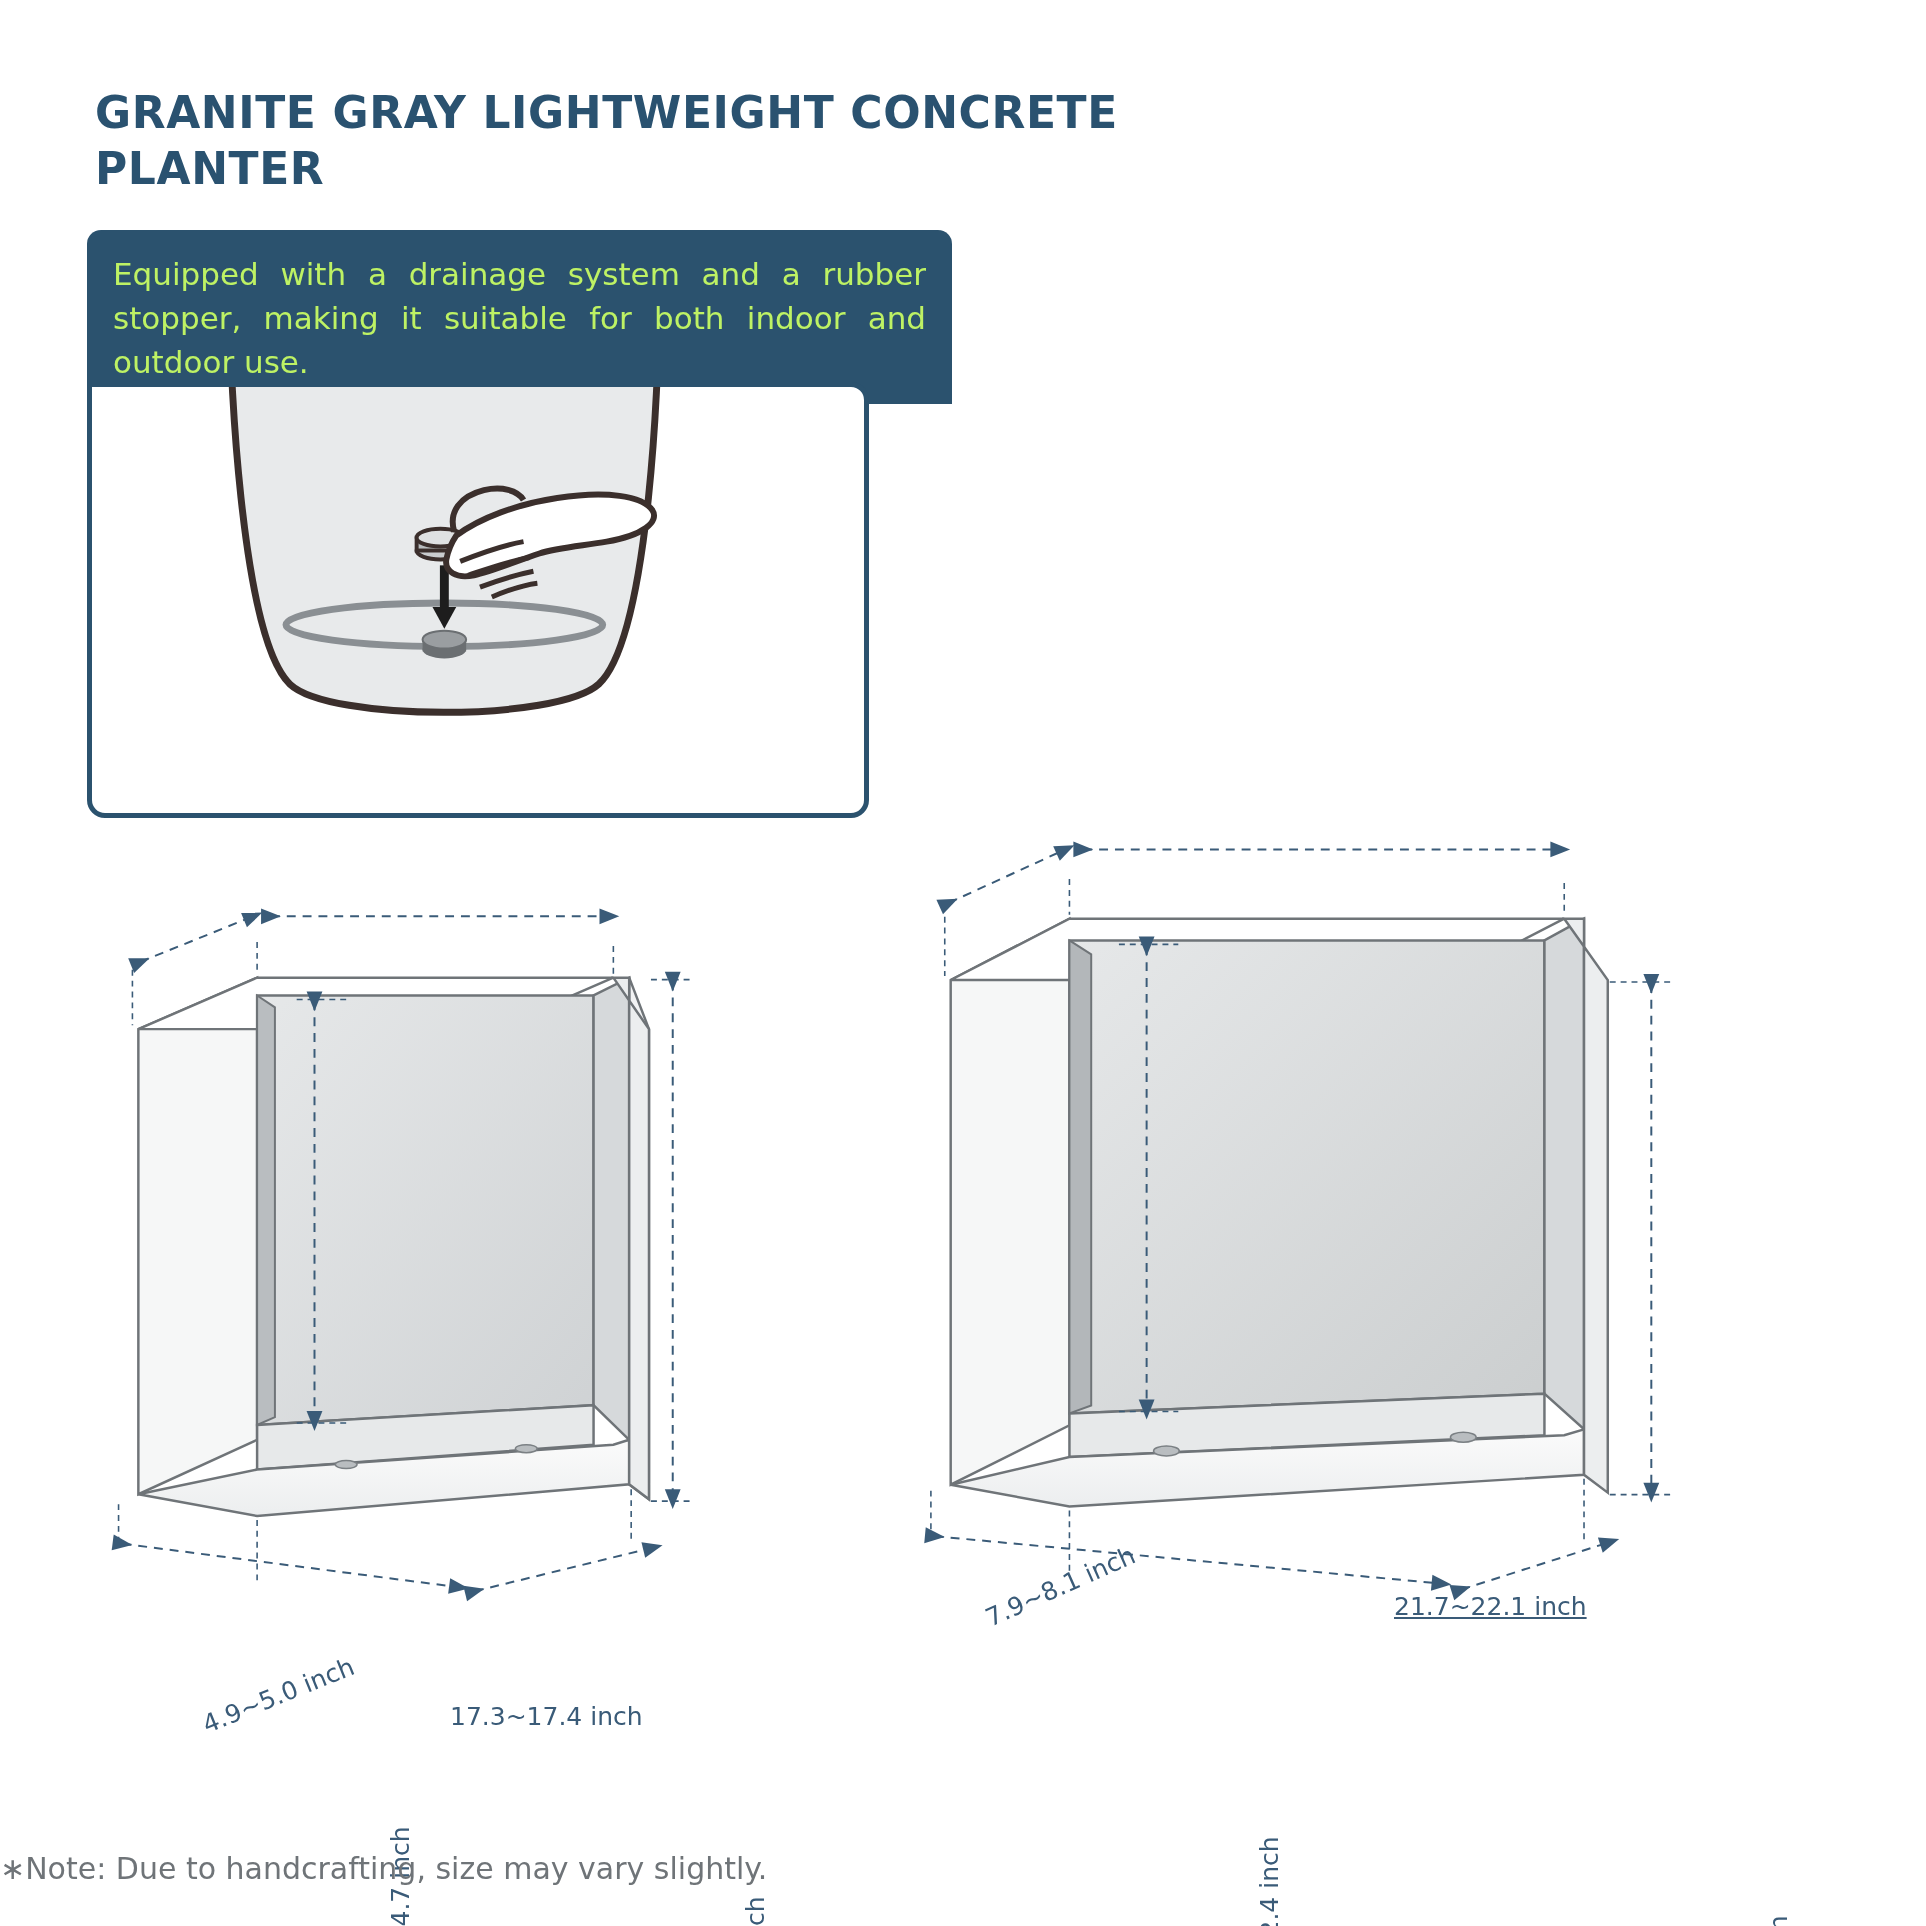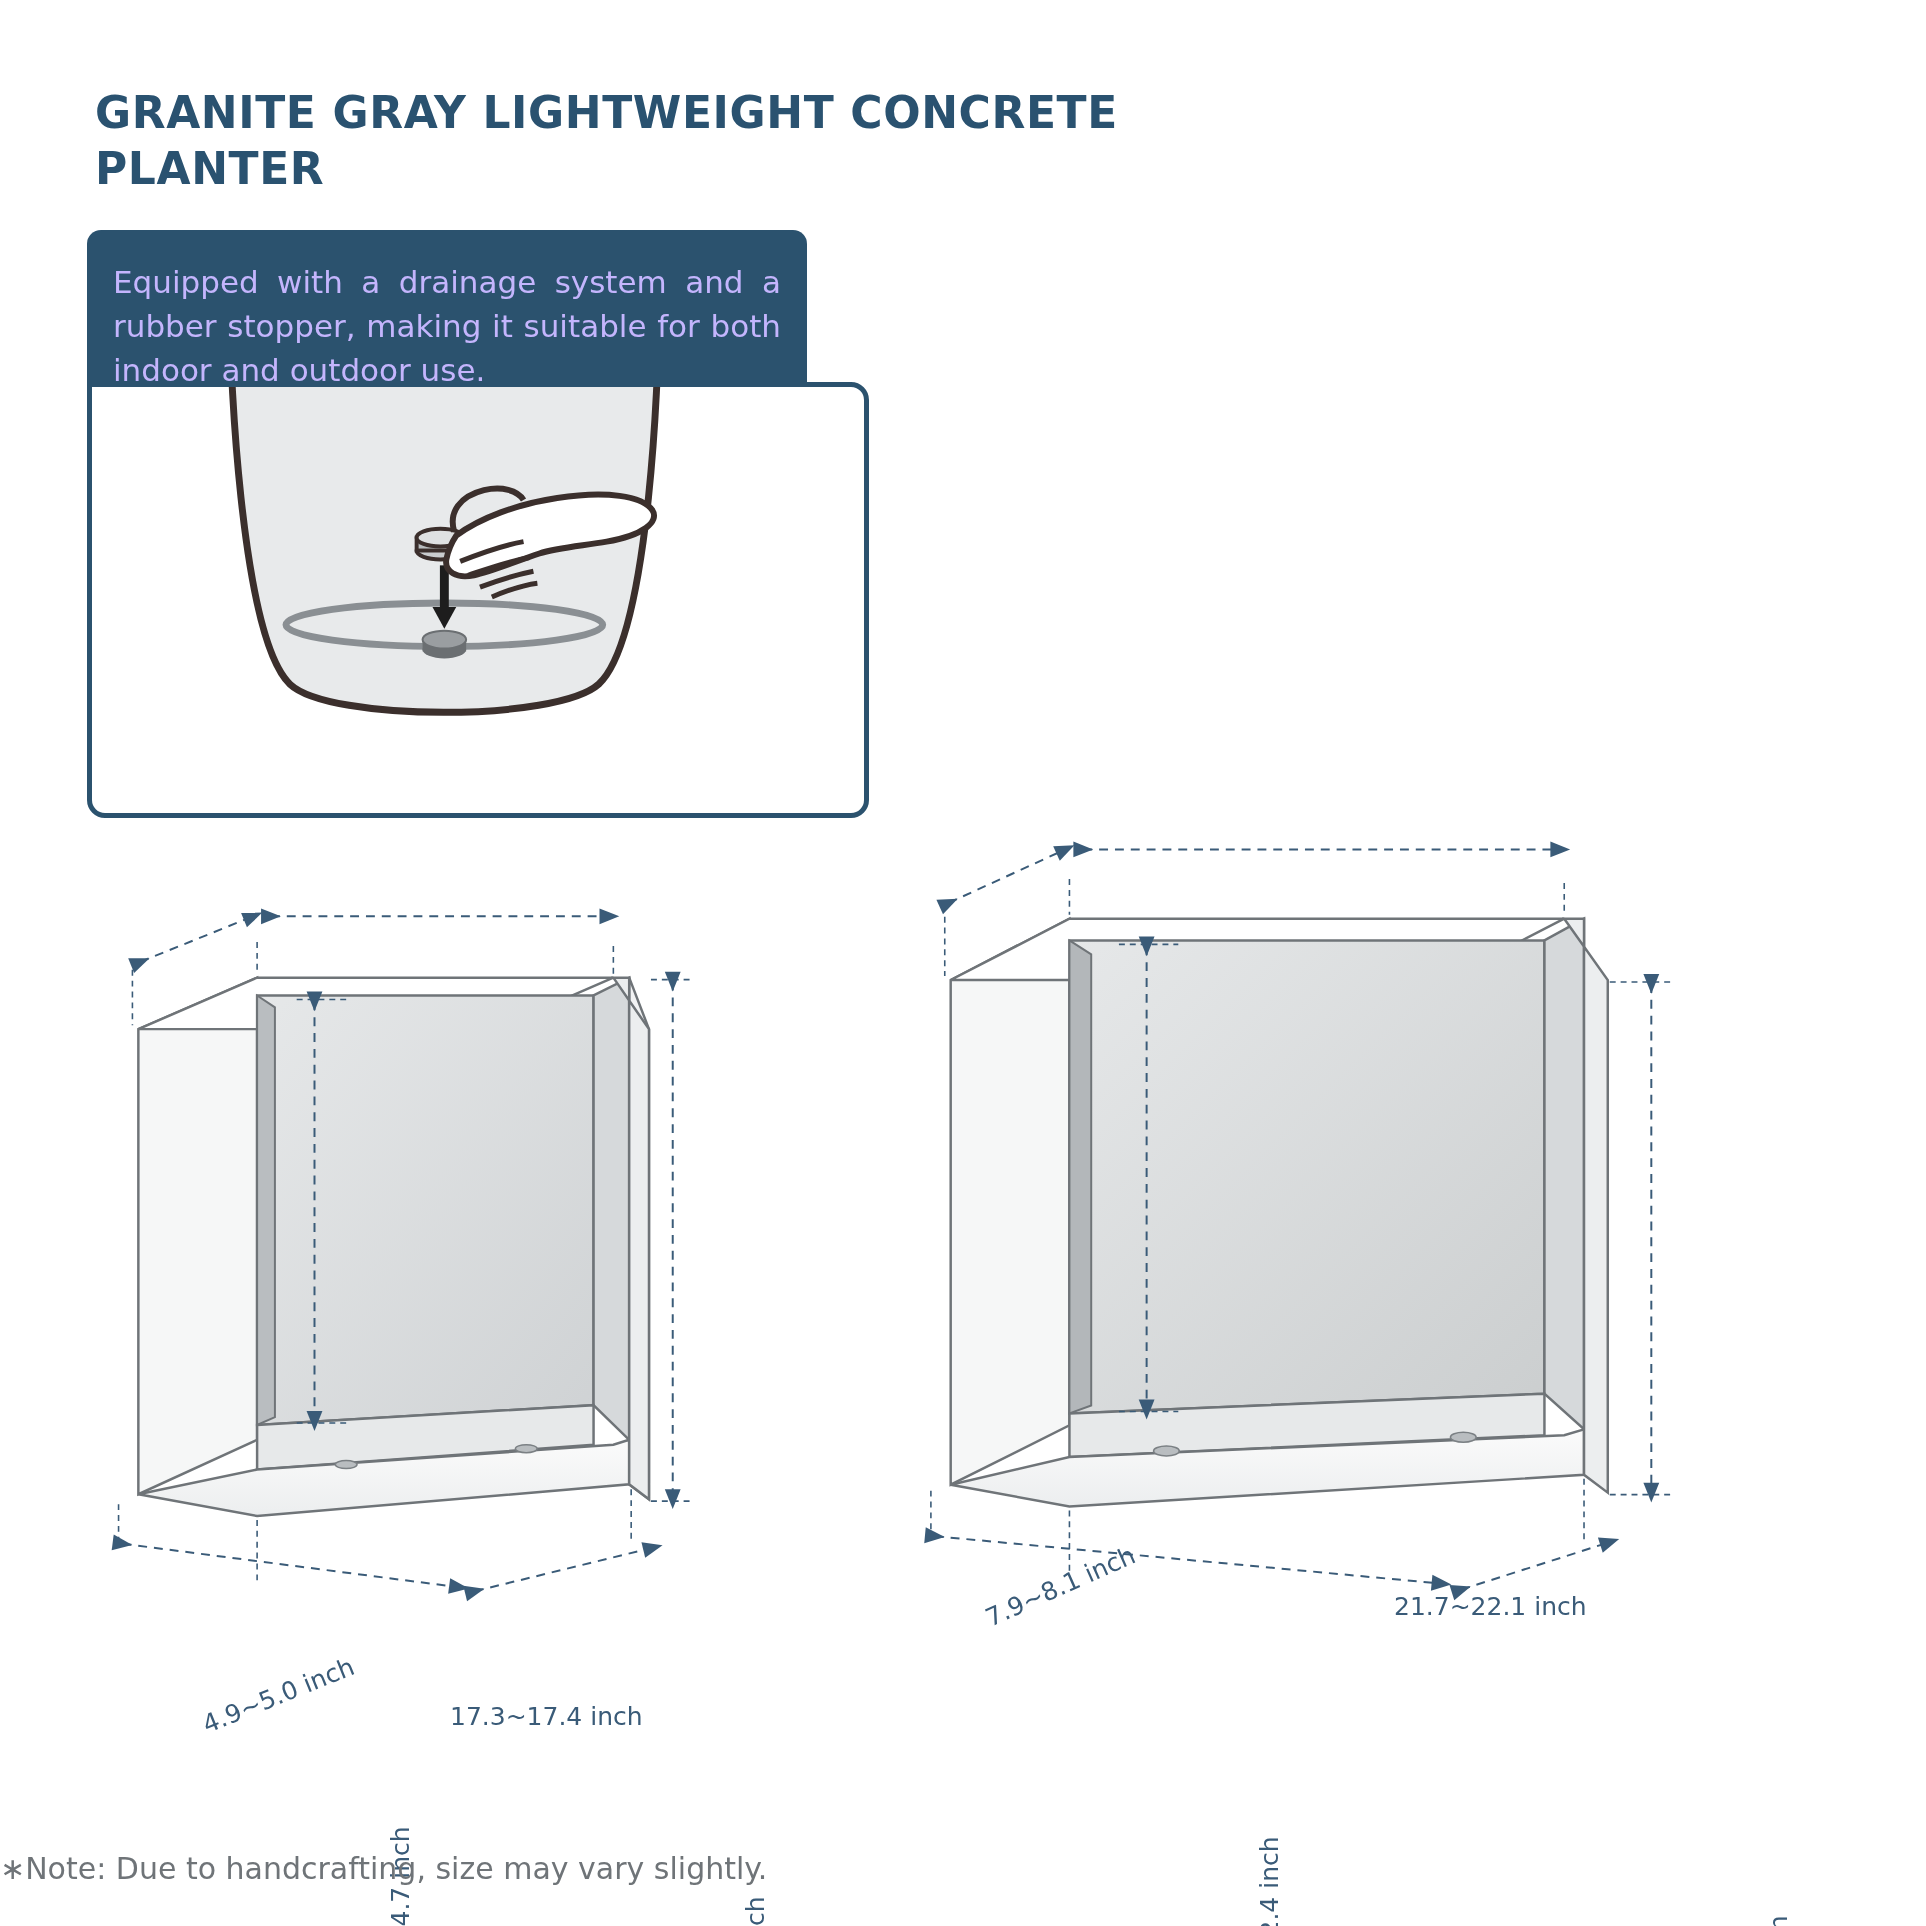--- a/index.html
+++ b/index.html
@@ -27,26 +27,26 @@
     line-height: 1.28;
     letter-spacing: 0.6px;
     text-transform: uppercase;
     margin-top: 37px;
   }
 
   .callout {
     position: absolute;
     left: 87px;
     top: 230px;
-    width: 720px;
+    width: 865px;
     background: #2b526e;
     border-radius: 14px 14px 0 0;
-    padding: 30px 26px 20px 26px;
+    padding: 22px 26px 20px 26px;
     box-sizing: border-box;
-    color: #c4b5fd;
+    color: #bef264;
     font-size: 31px;
     line-height: 1.42;
     text-align: justify;
   }
 
   .illus-frame {
     position: absolute;
     left: 87px;
     top: 382px;
     width: 782px;
@@ -235,20 +235,20 @@
 
     <line x1="40" y1="706" x2="40" y2="752" stroke="#3a5b78" stroke-width="1.6" stroke-dasharray="6 5"></line>
     <line x1="180" y1="726" x2="180" y2="790" stroke="#3a5b78" stroke-width="1.6" stroke-dasharray="6 5"></line>
     <line x1="44" y1="752" x2="556" y2="800" stroke="#3a5b78" stroke-width="2" stroke-dasharray="9 7" marker-start="url(#arr-l)" marker-end="url(#arr-l)"></line>
 
     <line x1="700" y1="694" x2="700" y2="756" stroke="#3a5b78" stroke-width="1.6" stroke-dasharray="6 5"></line>
     <line x1="576" y1="806" x2="726" y2="758" stroke="#3a5b78" stroke-width="2" stroke-dasharray="9 7" marker-start="url(#arr-l)" marker-end="url(#arr-l)"></line>
   </svg>
 
   <div class="dim-label" style="left:980px; top:721px; transform:rotate(-24deg);">7.9~8.1  inch</div>
-  <div class="dim-label" style="left:1394px; top:741px;">21.7~22.1  inch</div>
+  <div class="dim-label" style="left:1394px; top:741px;text-decoration:underline;">21.7~22.1  inch</div>
   <div class="dim-label vert" style="left:1255px; top:1178px; transform:rotate(-90deg);">22.0~22.4  inch</div>
   <div class="dim-label vert" style="left:1764px; top:1257px; transform:rotate(-90deg);">23.6~24.0  inch</div>
 
 </div>
 
 <div class="note">∗Note: Due to handcrafting, size may vary slightly.</div>
 
 
 </body></html>

